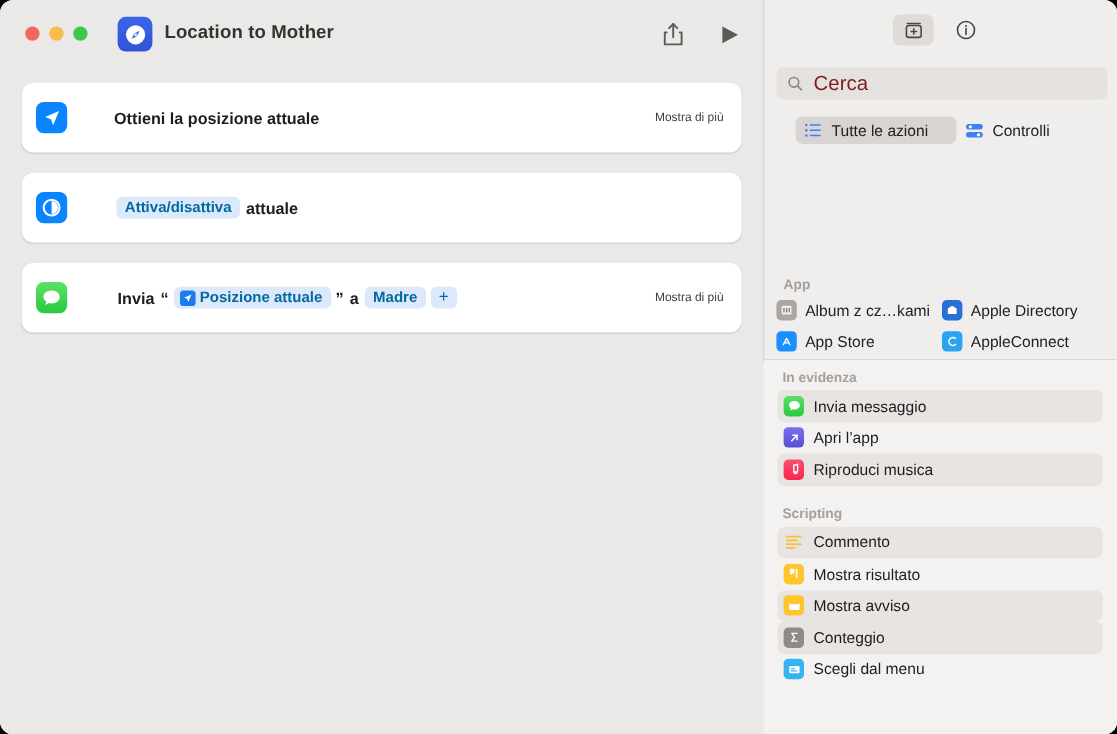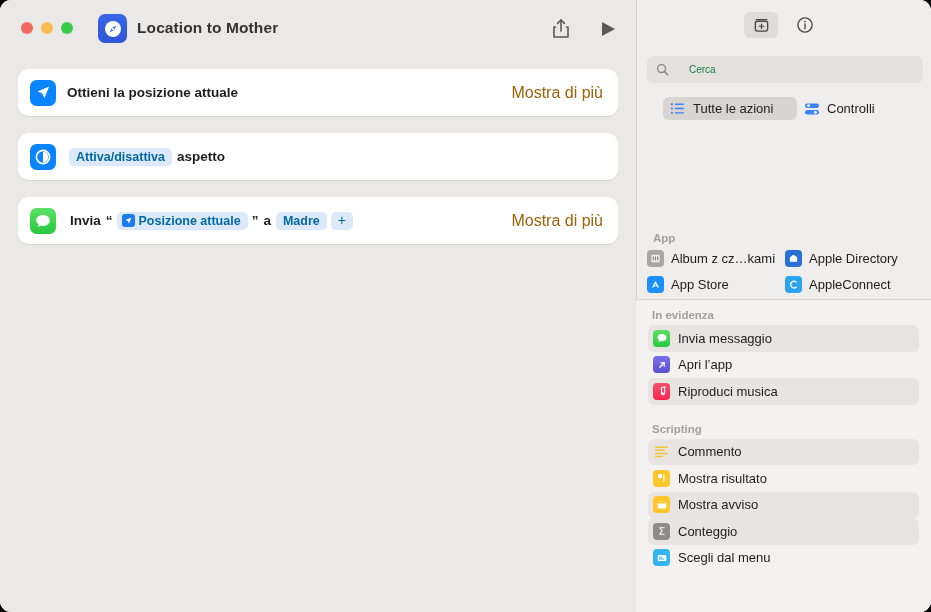--- a/index.html
+++ b/index.html
@@ -79,27 +79,28 @@
   
   .cards {
     position: absolute;
     left: 18px; top: 69px;
     width: 600px;
   }
   .card {
     position: relative;
     background: #ffffff;
     border-radius: 10px;
-    height: 47px;
+    height: 58px;
     margin-bottom: 17px;
     display: flex;
     align-items: center;
     padding: 0 12px;
     box-sizing: border-box;
     box-shadow: 0 0.5px 1px rgba(0,0,0,0.10);
+    gap: 28px;
   }
   .card-icon {
     width: 26px; height: 26px;
     border-radius: 6.5px;
     flex: none;
     display: flex; align-items: center; justify-content: center;
     margin-right: 11px;
   }
   .icon-blue  { background: #0a84ff; }
   .icon-green { background: linear-gradient(180deg,#5ce166 0%,#27c93f 100%); }
@@ -132,22 +133,22 @@
     display: inline-flex; align-items: center; justify-content: center;
     flex: none;
   }
   .token.plus { font-size: 14px; padding: 1px 7px 3px; font-weight: normal; }
   .quote { color: #1d1d1f; font-weight: bold; margin: 0 2px; }
   .word  { color: #1d1d1f; font-weight: bold; margin: 0 3px; }
   .show-more {
     position: absolute;
     right: 15px; top: 50%;
     transform: translateY(-50%);
-    font-size: 16px;
-    color: #a16207;
+    font-size: 10px;
+    color: #404040;
     white-space: nowrap;
   }
 
   
   .sidebar {
     position: absolute;
     left: 636px; top: 0;
     width: 295px; height: 612px;
     background: #f0eeed;
     border-left: 0.5px solid #d4d0cd;
@@ -171,23 +172,23 @@
     position: absolute;
     left: 10px; top: 56px;
     width: 276px; height: 27px;
     background: #e4e1df;
     border-radius: 6px;
     display: flex; align-items: center;
     padding: 0 9px;
     box-sizing: border-box;
   }
   .search-ph {
-    font-size: 10px;
-    color: #15803d;
-    margin-left: 20px;
+    font-size: 17px;
+    color: #7f1d1d;
+    margin-left: 9px;
   }
 
   .cat-grid {
     position: absolute;
     left: 14px; top: 95px;
     width: 276px;
     display: grid;
     grid-template-columns: 134px 142px;
     grid-auto-rows: 27px;
     grid-auto-flow: column;
@@ -350,21 +351,21 @@
 
       <div class="card">
         <div class="card-icon icon-blue">
           <svg width="18" height="18" viewBox="0 0 18 18">
             <circle cx="9" cy="9" r="6.6" fill="none" stroke="#ffffff" stroke-width="1.7"></circle>
             <path d="M9 3.6 A5.4 5.4 0 0 1 9 14.4 Z" fill="#ffffff"></path>
           </svg>
         </div>
         <div class="card-text">
           <span class="token">Attiva/disattiva</span>
-          <span class="word">aspetto</span>
+          <span class="word">attuale</span>
         </div>
       </div>
 
       <div class="card">
         <div class="card-icon icon-green">
           <svg width="18" height="18" viewBox="0 0 18 18">
             <path d="M9 3.1 C5.1 3.1 2.2 5.4 2.2 8.3 C2.2 10 3.2 11.5 4.8 12.4 C4.6 13.3 4.1 14.2 3.4 14.9 C4.7 14.8 5.9 14.3 6.8 13.6 C7.5 13.8 8.2 13.9 9 13.9 C12.9 13.9 15.8 11.5 15.8 8.5 C15.8 5.5 12.9 3.1 9 3.1 Z" fill="#ffffff"></path>
           </svg>
         </div>
         <div class="card-text">

